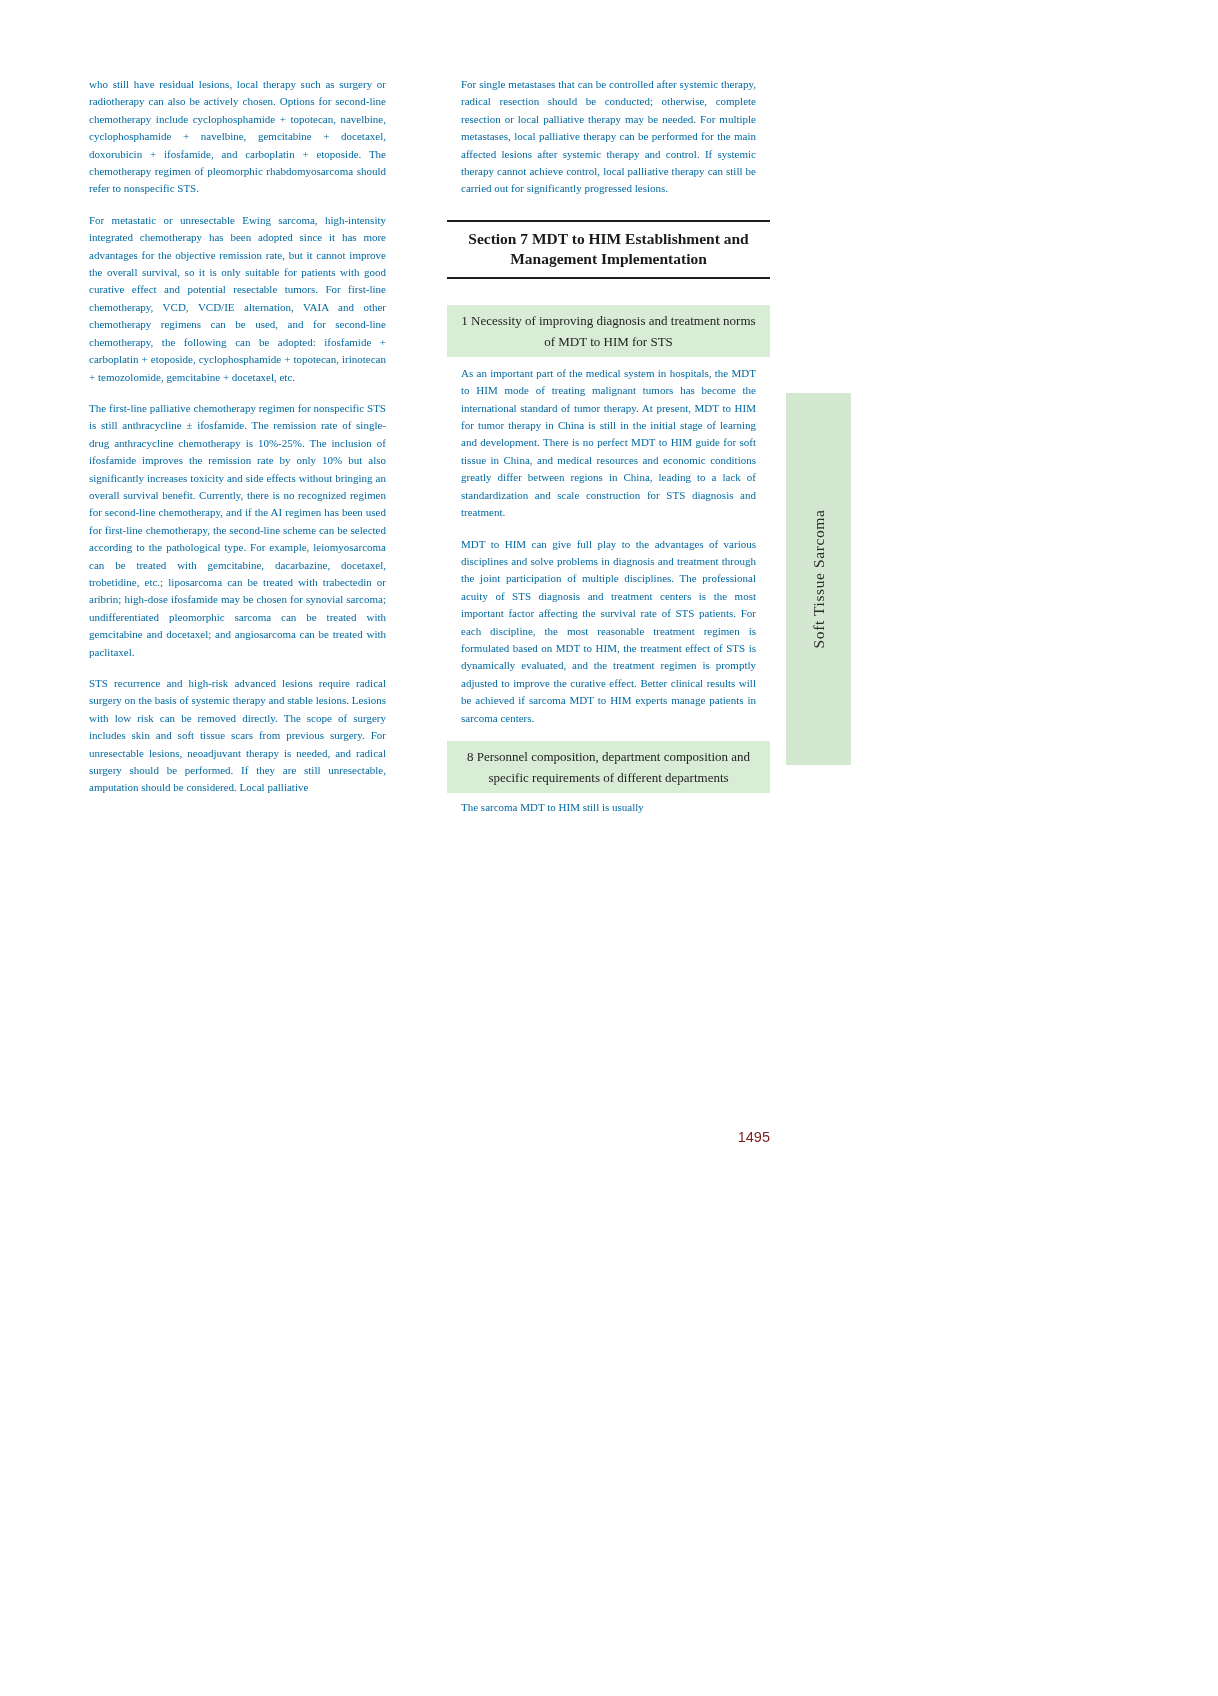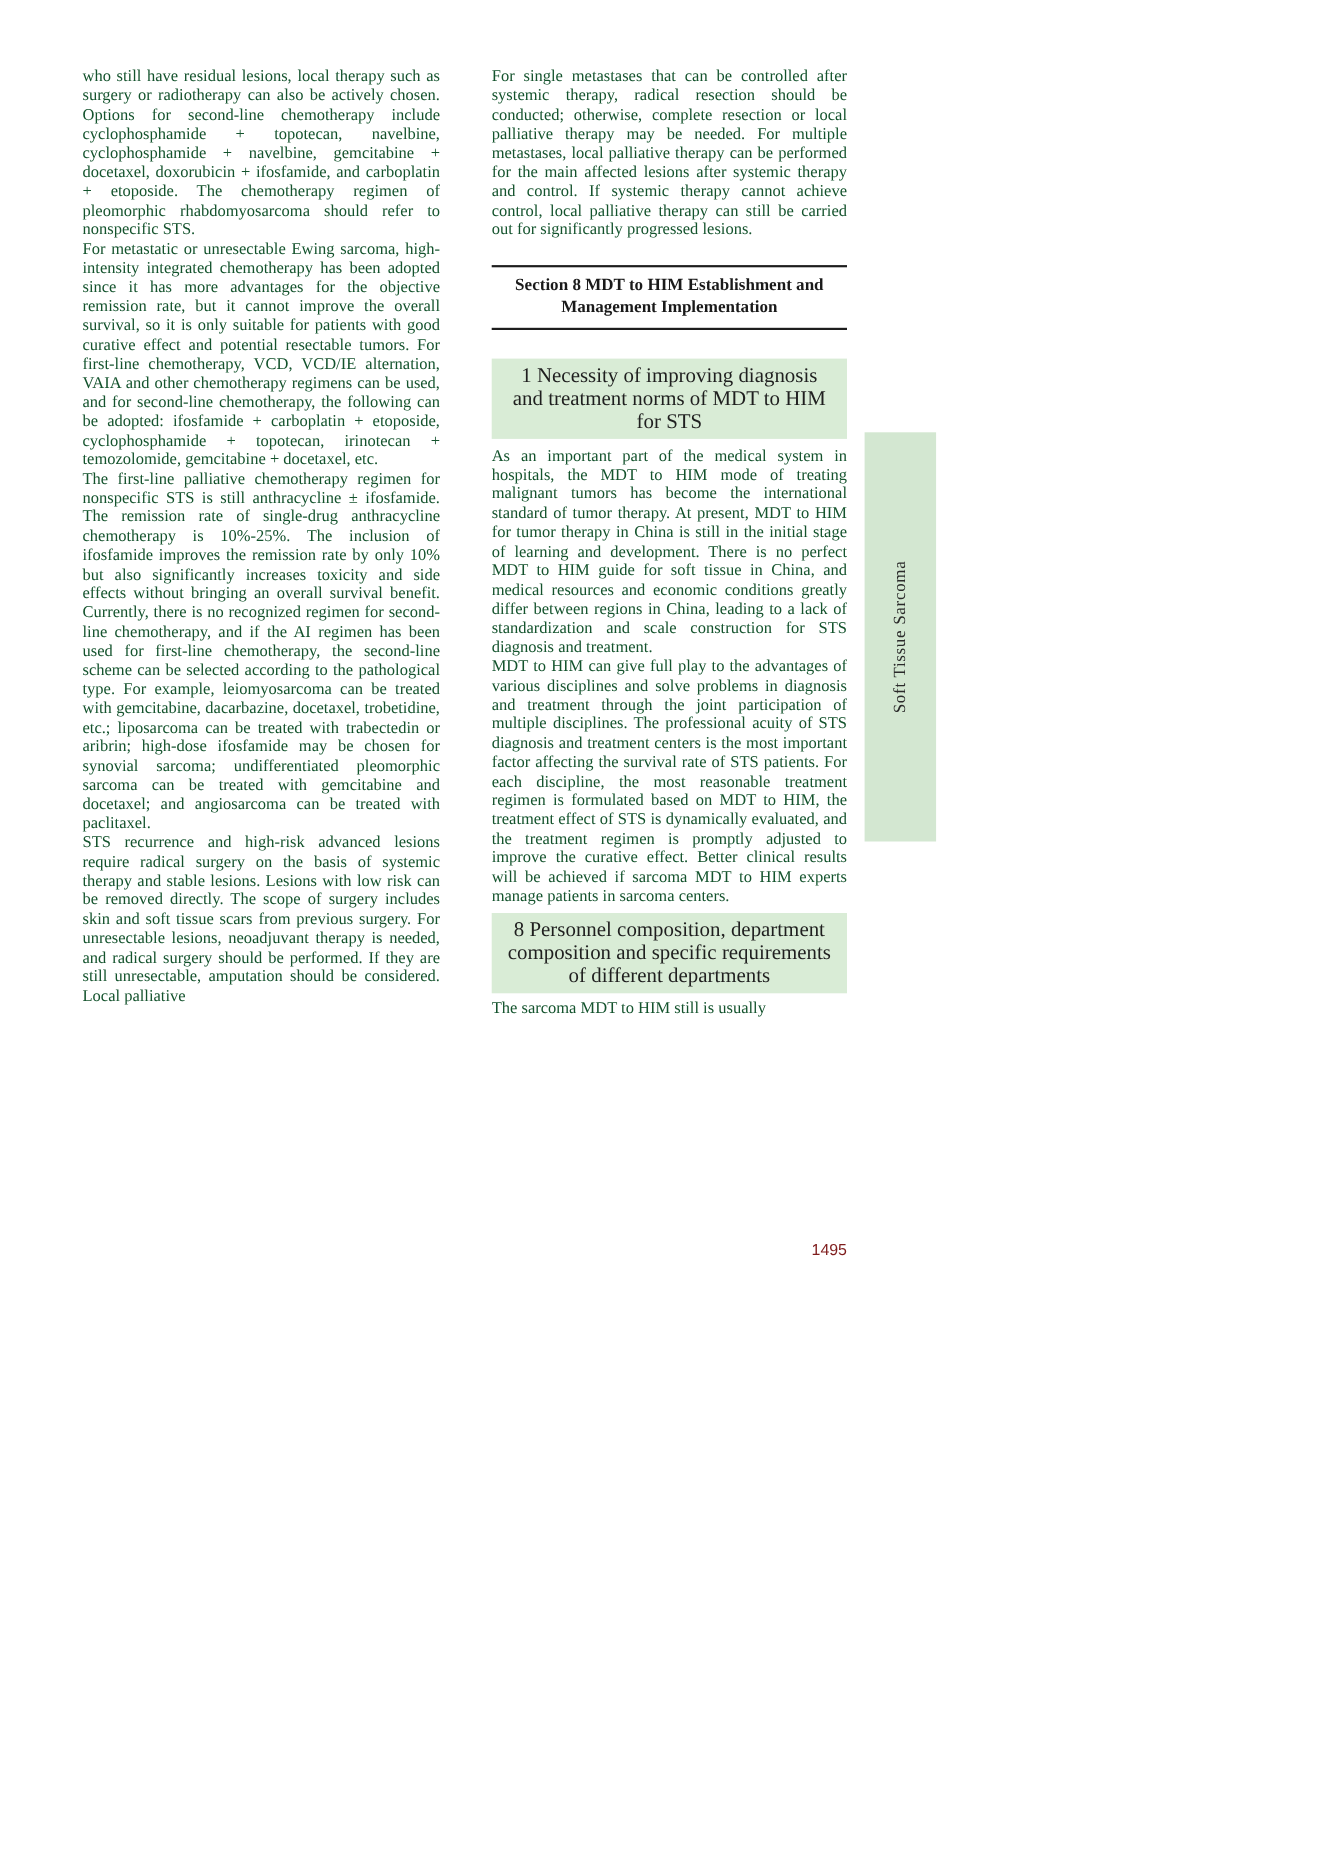--- a/index.html
+++ b/index.html
@@ -14,25 +14,25 @@
   .page { position: absolute; inset: 0; }
 
   .col {
     position: absolute;
     top: 62px;
   }
   .col-left  { left: 75px;  width: 325px; }
   .col-right { left: 447px; width: 323px; }
 
   .col p.body-para {
-    margin: 0;
-    font-size: 15px;
+    margin: 14px;
+    font-size: 11px;
     line-height: 17.4px;
     text-align: justify;
-    color: #14532d;
+    color: #0369a1;
   }
 
   .section-block { margin-top: 22px; }
   .section-rule {
     border: none;
     border-top: 2px solid #1d1d1d;
     margin: 0;
   }
   .section-heading {
     margin: 0;
@@ -40,21 +40,21 @@
     font-size: 15.5px;
     line-height: 20px;
     font-weight: bold;
     text-align: center;
     color: #1a1a1a;
   }
 
   .green-box {
     background: #d9ecd6;
     text-align: center;
-    font-size: 19px;
+    font-size: 13px;
     line-height: 21px;
     color: #1f1f1f;
     padding: 5px 14px;
   }
   .green-box.first { margin-top: 26px; }
   .green-box.second { margin-top: 6px; }
 
   .after-box { margin-top: 8px !important; font-family: Liberation Serif, serif; }
   .tail-line { margin-top: 6px !important; }
 
@@ -94,21 +94,21 @@
     <p class="body-para">For metastatic or unresectable Ewing sarcoma, high-intensity integrated chemotherapy has been adopted since it has more advantages for the objective remission rate, but it cannot improve the overall survival, so it is only suitable for patients with good curative effect and potential resectable tumors. For first-line chemotherapy, VCD, VCD/IE alternation, VAIA and other chemotherapy regimens can be used, and for second-line chemotherapy, the following can be adopted: ifosfamide + carboplatin + etoposide, cyclophosphamide + topotecan, irinotecan + temozolomide, gemcitabine + docetaxel, etc.</p>
     <p class="body-para">The first-line palliative chemotherapy regimen for nonspecific STS is still anthracycline ± ifosfamide. The remission rate of single-drug anthracycline chemotherapy is 10%-25%. The inclusion of ifosfamide improves the remission rate by only 10% but also significantly increases toxicity and side effects without bringing an overall survival benefit. Currently, there is no recognized regimen for second-line chemotherapy, and if the AI regimen has been used for first-line chemotherapy, the second-line scheme can be selected according to the pathological type. For example, leiomyosarcoma can be treated with gemcitabine, dacarbazine, docetaxel, trobetidine, etc.; liposarcoma can be treated with trabectedin or aribrin; high-dose ifosfamide may be chosen for synovial sarcoma; undifferentiated pleomorphic sarcoma can be treated with gemcitabine and docetaxel; and angiosarcoma can be treated with paclitaxel.</p>
     <p class="body-para">STS recurrence and high-risk advanced lesions require radical surgery on the basis of systemic therapy and stable lesions. Lesions with low risk can be removed directly. The scope of surgery includes skin and soft tissue scars from previous surgery. For unresectable lesions, neoadjuvant therapy is needed, and radical surgery should be performed. If they are still unresectable, amputation should be considered. Local palliative</p>
   </div>
 
   <div class="col col-right">
     <p class="body-para">For single metastases that can be controlled after systemic therapy, radical resection should be conducted; otherwise, complete resection or local palliative therapy may be needed. For multiple metastases, local palliative therapy can be performed for the main affected lesions after systemic therapy and control. If systemic therapy cannot achieve control, local palliative therapy can still be carried out for significantly progressed lesions.</p>
 
     <div class="section-block">
       <hr class="section-rule">
-      <h2 class="section-heading">Section 8 MDT to HIM Establishment and Management Implementation</h2>
+      <h2 class="section-heading">Section 7 MDT to HIM Establishment and Management Implementation</h2>
       <hr class="section-rule">
     </div>
 
     <div class="green-box first">1 Necessity of improving diagnosis and treatment norms of MDT to HIM for STS</div>
 
     <p class="body-para after-box">As an important part of the medical system in hospitals, the MDT to HIM mode of treating malignant tumors has become the international standard of tumor therapy. At present, MDT to HIM for tumor therapy in China is still in the initial stage of learning and development. There is no perfect MDT to HIM guide for soft tissue in China, and medical resources and economic conditions greatly differ between regions in China, leading to a lack of standardization and scale construction for STS diagnosis and treatment.</p>
     <p class="body-para">MDT to HIM can give full play to the advantages of various disciplines and solve problems in diagnosis and treatment through the joint participation of multiple disciplines. The professional acuity of STS diagnosis and treatment centers is the most important factor affecting the survival rate of STS patients. For each discipline, the most reasonable treatment regimen is formulated based on MDT to HIM, the treatment effect of STS is dynamically evaluated, and the treatment regimen is promptly adjusted to improve the curative effect. Better clinical results will be achieved if sarcoma MDT to HIM experts manage patients in sarcoma centers.</p>
 
     <div class="green-box second">8 Personnel composition, department composition and specific requirements of different departments</div>
 

